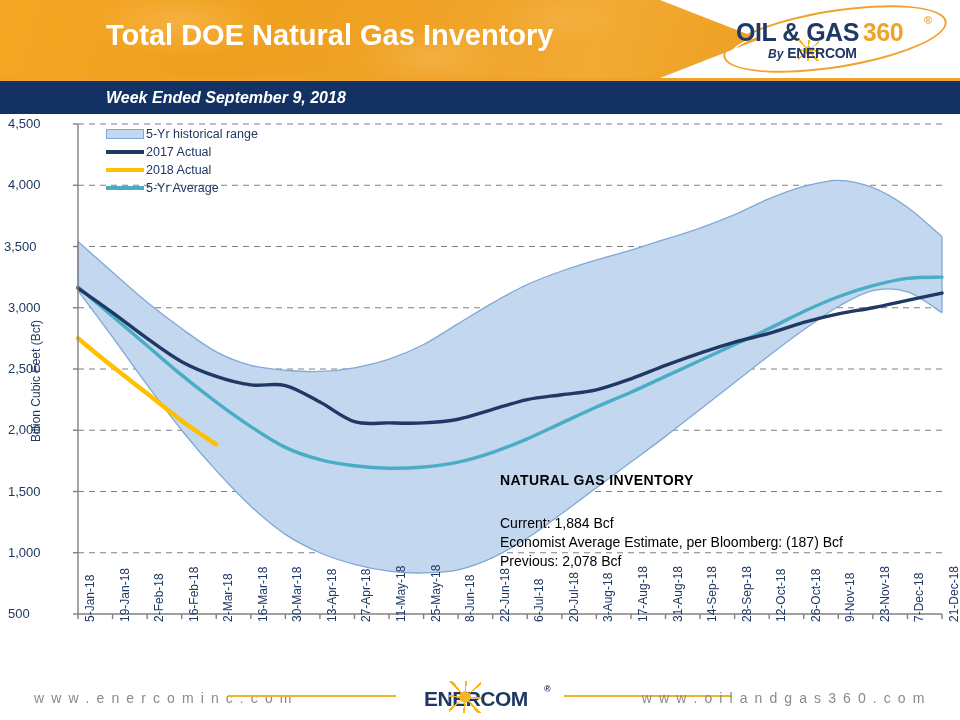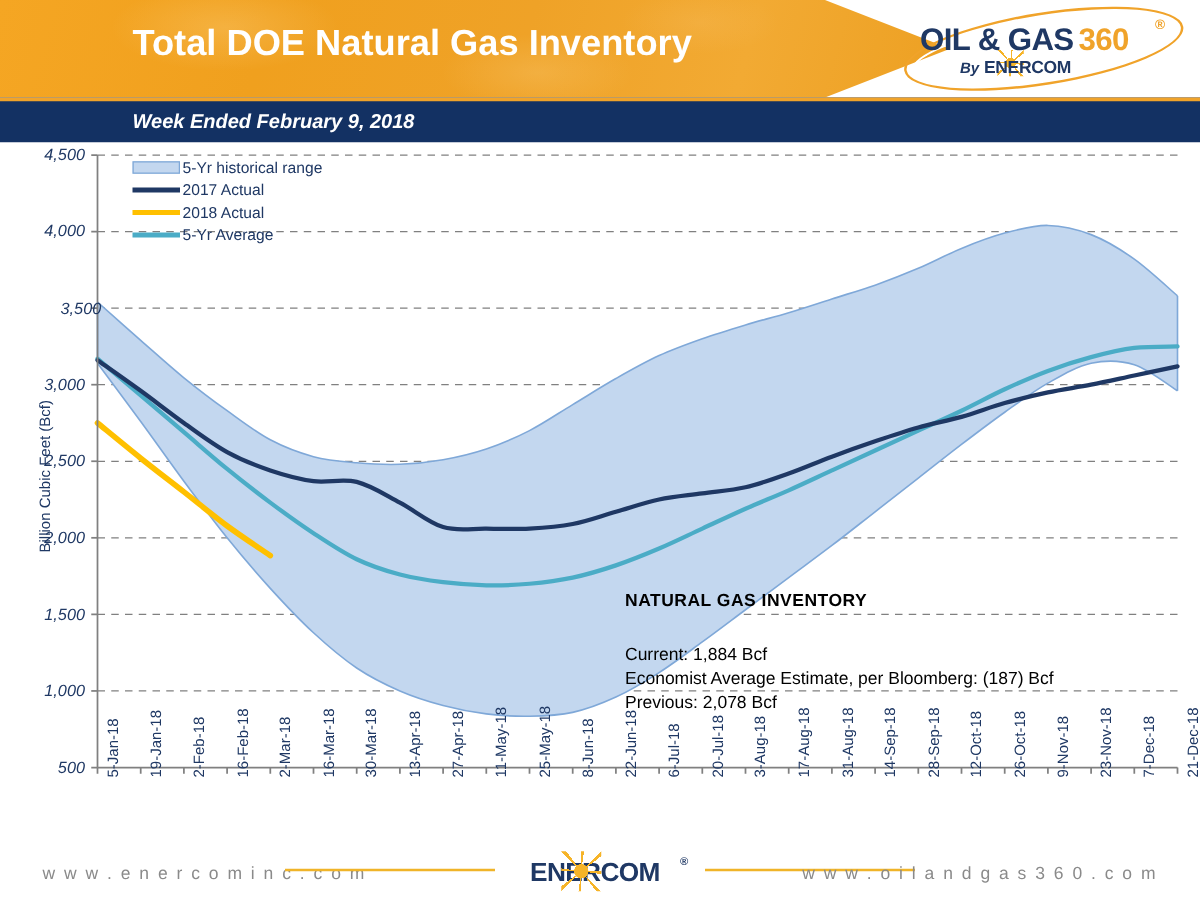--- a/index.html
+++ b/index.html
@@ -62,21 +62,21 @@
   #subbar-text{position:absolute;left:106px;top:8px;color:#ffffff;font-size:16px;font-style:italic;font-weight:bold;white-space:nowrap;}
 
   
   #chart{position:absolute;left:0;top:114px;width:960px;height:560px;background:#ffffff;}
   #plot-svg{position:absolute;left:0;top:0;}
   #ylabel{
     position:absolute;left:-74px;top:260px;width:220px;text-align:center;
     transform:rotate(-90deg);transform-origin:center center;
     color:#1f3864;font-size:12px;white-space:nowrap;
   }
-  .ytick{position:absolute;color:#1f3864;font-size:13px;text-align:right;width:60px;font-style:italic;}
+  .ytick{position:absolute;color:#1f3864;font-size:13px;width:60px;}
   .xtick{position:absolute;color:#1f3864;font-size:12px;white-space:nowrap;
     transform-origin:left top;transform:rotate(-90deg);}
 
   
   #legend{position:absolute;left:106px;top:11px;}
   .leg-row{display:flex;align-items:center;height:18px;}
   .leg-swatch{width:38px;height:10px;margin-right:2px;flex:0 0 auto;}
   .leg-line{width:38px;height:4px;margin-right:2px;flex:0 0 auto;}
   .leg-text{color:#1f3864;font-size:12.5px;white-space:nowrap;}
 
@@ -122,21 +122,21 @@
       <div id="logo-swoosh"></div>
       <div id="logo-swoosh2"></div>
       <div id="logo-main"><span id="logo-oilgas">OIL &amp; GAS</span><span id="logo-360">360</span></div>
       <div id="logo-reg">®</div>
       <div id="logo-sun"></div>
       <div id="logo-sub"><span id="logo-by">By</span> <span id="logo-enercom">ENERCOM</span></div>
     </div>
   </div>
 
   <div id="subbar">
-    <div id="subbar-text">Week Ended February 9, 2018</div>
+    <div id="subbar-text">Week Ended September 9, 2018</div>
   </div>
 
   <div id="chart">
     <svg id="plot-svg" width="960" height="560">
         <line x1="78" y1="438.75" x2="942" y2="438.75" stroke="#808080" stroke-width="1" stroke-dasharray="6,5"></line>
         <line x1="78" y1="377.5" x2="942" y2="377.5" stroke="#808080" stroke-width="1" stroke-dasharray="6,5"></line>
         <line x1="78" y1="316.25" x2="942" y2="316.25" stroke="#808080" stroke-width="1" stroke-dasharray="6,5"></line>
         <line x1="78" y1="255" x2="942" y2="255" stroke="#808080" stroke-width="1" stroke-dasharray="6,5"></line>
         <line x1="78" y1="193.75" x2="942" y2="193.75" stroke="#808080" stroke-width="1" stroke-dasharray="6,5"></line>
         <line x1="78" y1="132.5" x2="942" y2="132.5" stroke="#808080" stroke-width="1" stroke-dasharray="6,5"></line>
@@ -190,21 +190,21 @@
       </svg>
 
     <div id="ylabel">Billion Cubic Feet (Bcf)</div>
     <div id="ytick-layer">
         <div class="ytick" style="left: 8px; top: 492px;">500</div>
         <div class="ytick" style="left: 8px; top: 430.75px;">1,000</div>
         <div class="ytick" style="left: 8px; top: 369.5px;">1,500</div>
         <div class="ytick" style="left: 8px; top: 308.25px;">2,000</div>
         <div class="ytick" style="left: 8px; top: 247px;">2,500</div>
         <div class="ytick" style="left: 8px; top: 185.75px;">3,000</div>
-        <div class="ytick" style="left: 21px; top: 124.5px;">3,500</div>
+        <div class="ytick" style="left: 4px; top: 124.5px;">3,500</div>
         <div class="ytick" style="left: 8px; top: 63.25px;">4,000</div>
         <div class="ytick" style="left: 8px; top: 2px;">4,500</div>
       </div>
     <div id="xtick-layer">
         <div class="xtick" style="left: 83px; top: 508px;">5-Jan-18</div>
         <div class="xtick" style="left: 117.56px; top: 508px;">19-Jan-18</div>
         <div class="xtick" style="left: 152.12px; top: 508px;">2-Feb-18</div>
         <div class="xtick" style="left: 186.68px; top: 508px;">16-Feb-18</div>
         <div class="xtick" style="left: 221.24px; top: 508px;">2-Mar-18</div>
         <div class="xtick" style="left: 255.8px; top: 508px;">16-Mar-18</div>

